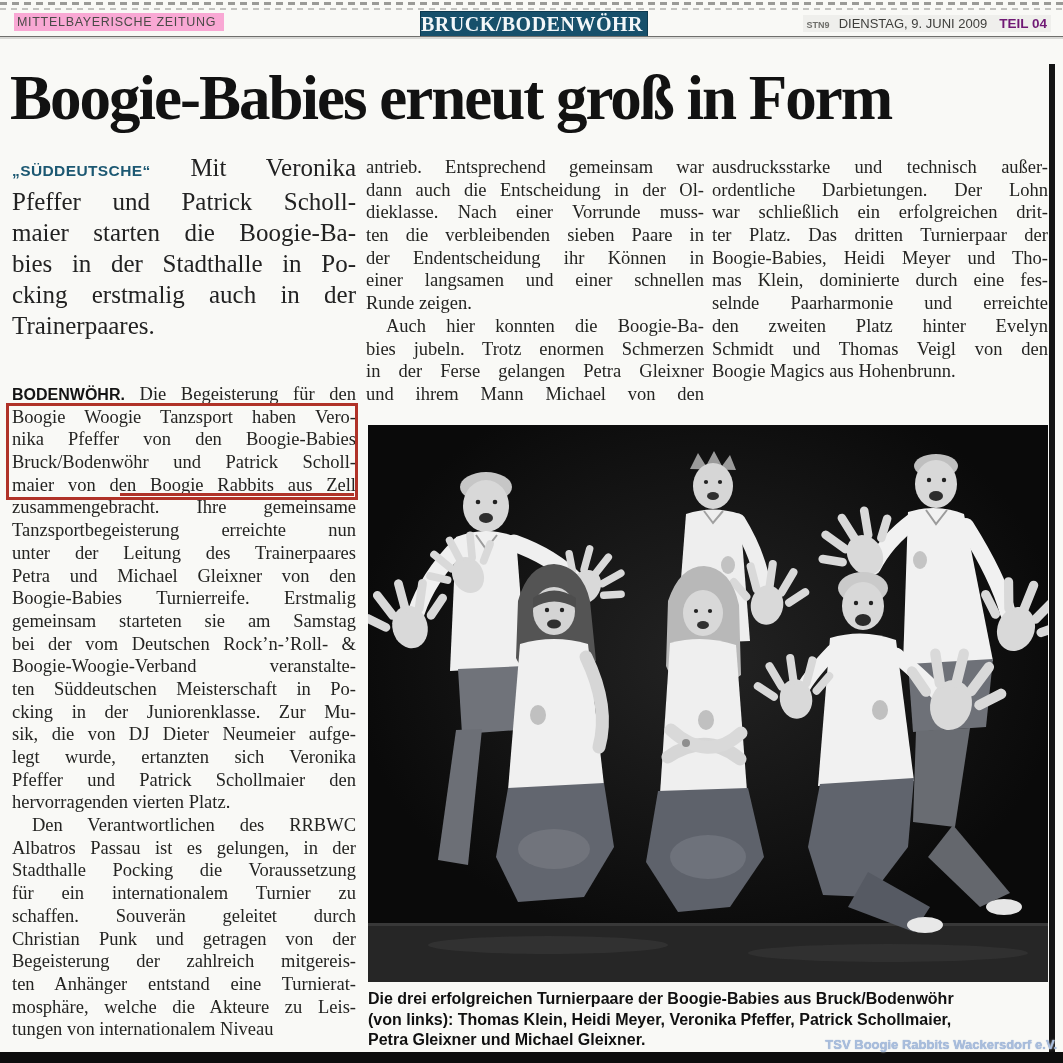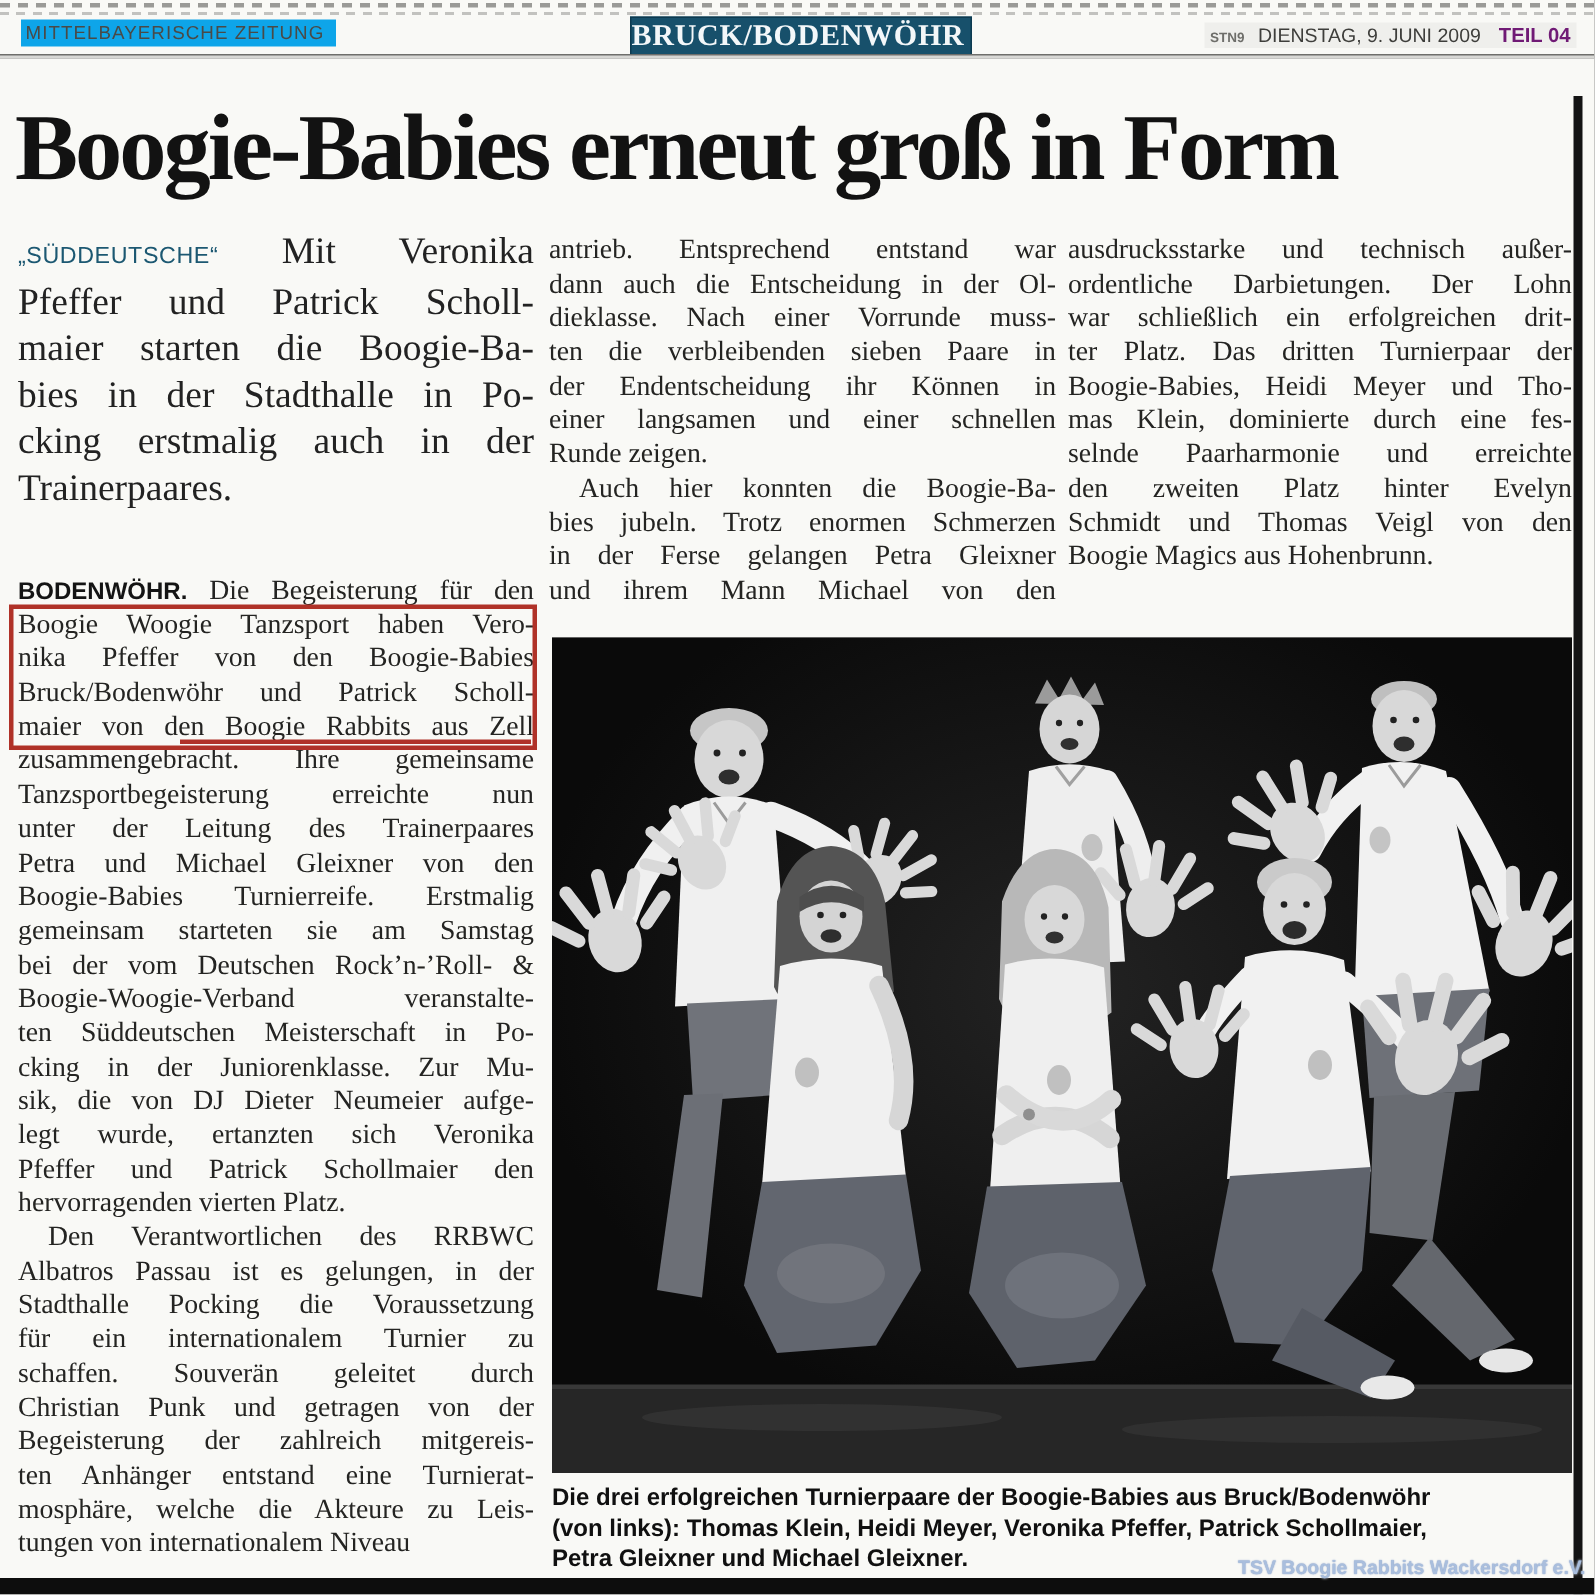--- a/index.html
+++ b/index.html
@@ -5,41 +5,41 @@
   * { margin:0; padding:0; box-sizing:border-box; }
   body { background:#777; font-family:"Liberation Serif", serif; }
   .page { position:relative; width:1063px; height:1063px; background:#f9f9f6; overflow:hidden; color:#1d1d1d; margin:0 auto; }
 
   
   .perf-a { position:absolute; top:2px; left:0; right:0; height:3px;
     background:repeating-linear-gradient(90deg,#9a9a97 0 7px, transparent 7px 12px); }
   .perf-b { position:absolute; top:8px; left:0; right:0; height:2px;
     background:repeating-linear-gradient(90deg,#c2c2bf 0 6px, transparent 6px 11px); }
   .masthead-paper { position:absolute; top:13px; left:14px; font-family:"Liberation Sans",sans-serif;
-    font-size:12.5px; letter-spacing:.7px; color:#4a4a47; background:#0ea5e9; padding:2px 8px 2px 3px; }
+    font-size:12.5px; letter-spacing:.7px; color:#4a4a47; background:#f9a8d4; padding:2px 8px 2px 3px; }
   .section-badge { position:absolute; top:11px; left:420px; width:228px; height:27px; background:#17506b;
     border:1px solid #0d3a50; color:#f3f7f9; font-family:"Liberation Serif",serif; font-weight:bold;
     font-size:20px; line-height:25px; text-align:left; letter-spacing:.5px; }
   .masthead-right { position:absolute; top:15px; right:12px; font-family:"Liberation Sans",sans-serif;
     font-size:13px; color:#3e3e3b; background:#efefec; padding:1px 4px; }
   .edition-code { font-size:9px; color:#6e6e6a; margin-right:9px; font-weight:bold; }
   .part-label { font-weight:bold; color:#701a75; margin-left:12px; font-size:13.5px; }
   .header-rule { position:absolute; top:36px; left:0; right:0; height:3px; background:#6f6f6c;
     border-bottom:2px solid #d8d8d5; }
 
   .headline { position:absolute; top:62px; left:10px; width:1036px; font-weight:bold; font-size:63px;
     letter-spacing:-2px; color:#121212; white-space:nowrap; overflow:hidden; }
 
   .right-rule { position:absolute; top:64px; left:1049px; width:6px; bottom:0; background:#141414; }
 
   
   .lead-block { position:absolute; top:152px; left:12px; width:344px; }
   .lead-line { font-size:25px; line-height:31px; text-align:justify; text-align-last:justify; color:#222; }
   .lead-line.last { text-align-last:left; }
-  .kicker { font-family:"Liberation Sans",sans-serif; font-weight:normal; font-size:15.5px; color:#1c5872;
+  .kicker { font-family:"Liberation Sans",sans-serif; font-weight:bold; font-size:15.5px; color:#1c5872;
     letter-spacing:.4px; }
 
   .body-col { position:absolute; font-size:18.5px; color:#242422; }
   .col1-body { top:383px; left:12px; width:344px; }
   .col2-body { top:156px; left:366px; width:338px; }
   .col3-body { top:156px; left:712px; width:336px; }
   .body-line { line-height:22.7px; height:22.7px; text-align:justify; text-align-last:justify;
     overflow:hidden; white-space:nowrap; }
   .body-line.lastline { text-align-last:left; }
   .body-line.indent { padding-left:20px; }
@@ -120,21 +120,21 @@
     <div class="body-line">Begeisterung der zahlreich mitgereis-</div>
     <div class="body-line">ten Anhänger entstand eine Turnierat-</div>
     <div class="body-line">mosphäre, welche die Akteure zu Leis-</div>
     <div class="body-line lastline">tungen von internationalem Niveau</div>
   </div>
 
   <div class="highlight-box"></div>
   <div class="highlight-underline"></div>
 
   <div class="body-col col2-body">
-    <div class="body-line">antrieb. Entsprechend entstand war</div>
+    <div class="body-line">antrieb. Entsprechend gemeinsam war</div>
     <div class="body-line">dann auch die Entscheidung in der Ol-</div>
     <div class="body-line">dieklasse. Nach einer Vorrunde muss-</div>
     <div class="body-line">ten die verbleibenden sieben Paare in</div>
     <div class="body-line">der Endentscheidung ihr Können in</div>
     <div class="body-line">einer langsamen und einer schnellen</div>
     <div class="body-line lastline">Runde zeigen.</div>
     <div class="body-line indent">Auch hier konnten die Boogie-Ba-</div>
     <div class="body-line">bies jubeln. Trotz enormen Schmerzen</div>
     <div class="body-line">in der Ferse gelangen Petra Gleixner</div>
     <div class="body-line">und ihrem Mann Michael von den</div>

